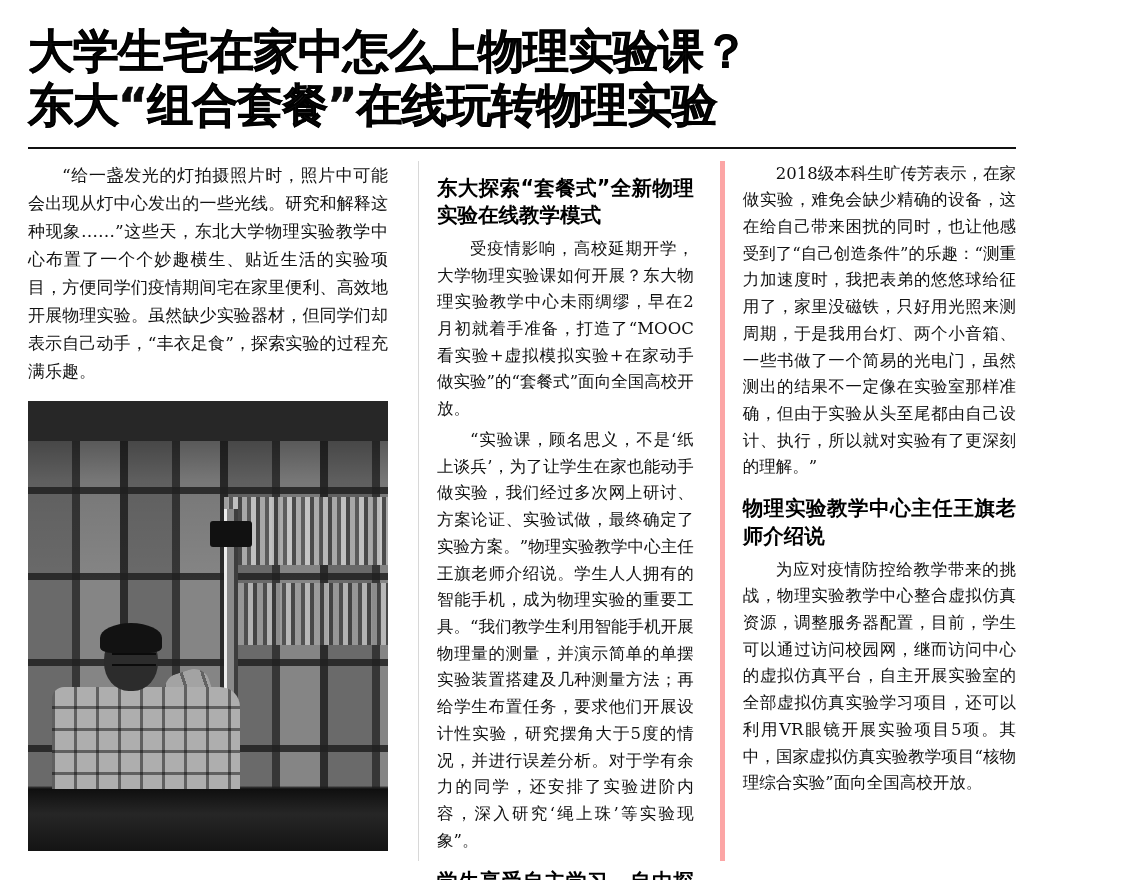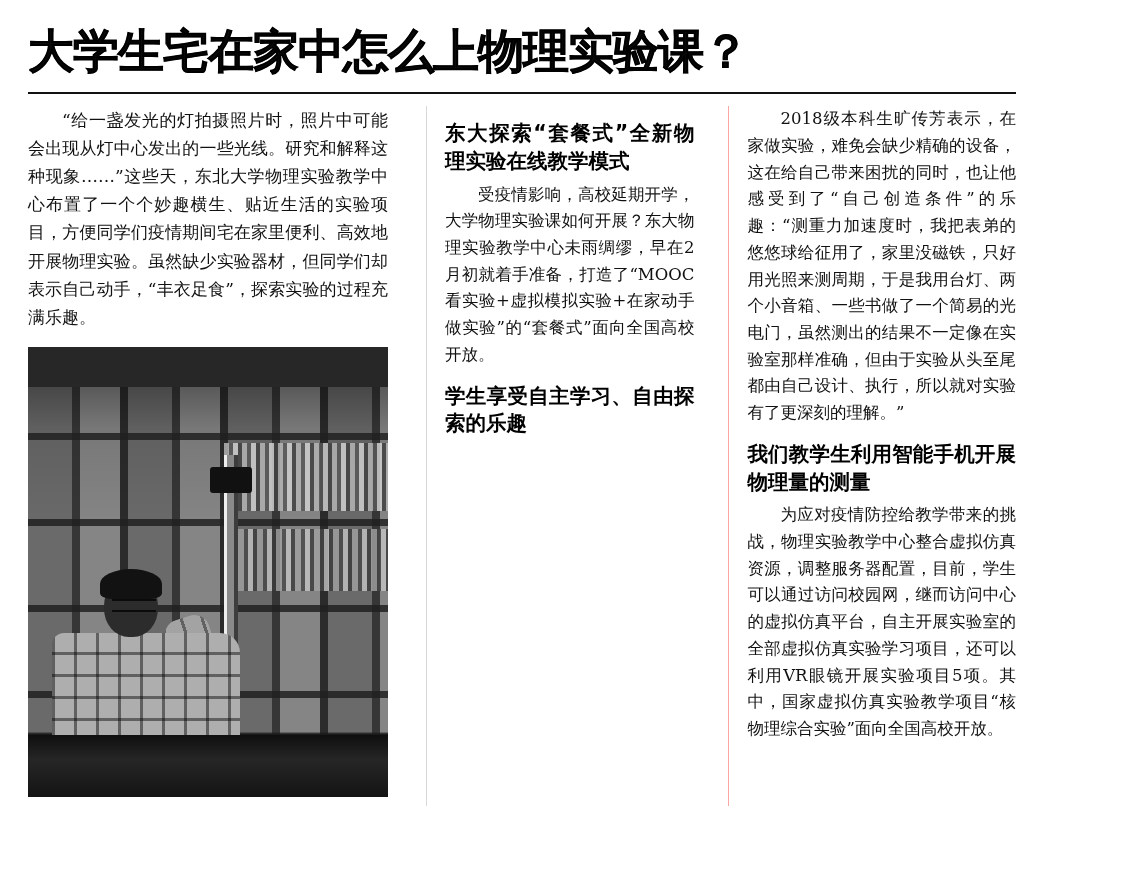--- a/index.html
+++ b/index.html
@@ -39,31 +39,31 @@
   }
   .rule {
     border: none;
     border-top: 2px solid #111;
     margin: 14px 0 0 0;
     width: 100%;
   }
   
   .columns {
     display: flex;
-    gap: 16px;
+    gap: 8px;
     margin-top: 12px;
     height: 700px;
   }
   .col {
     box-sizing: border-box;
     position: relative;
   }
   .col-1 { width: 382px; padding-right: 22px; }
   .col-2 { width: 350px; padding: 0 18px; border-left: 1px solid #d8d8d8; }
-  .col-3 { width: 356px; padding-left: 18px; border-left: 1px solid #fca5a5; }
+  .col-3 { width: 356px; padding-left: 18px; border-left: 5px solid #fca5a5; }
 
   p.body {
     font-family: "DejaVu Serif", serif;
     font-size: 16.5px;
     line-height: 1.62;
     text-align: justify;
     text-justify: inter-character;
     margin: 0 0 4px 0;
     text-indent: 2em;
     color: #111;
@@ -188,20 +188,21 @@
     background: linear-gradient(180deg,#0f0f0f 0%, #262626 40%, #141414 100%);
   }
 </style>
 </head>
 <body>
 
 <div class="page">
 
   <h1 class="headline">
     <span class="line">大学生宅在家中怎么上物理实验课？</span>
+    <span class="line">东大“组合套餐”在线玩转物理实验</span>
   </h1>
 
   <hr class="rule">
 
   <div class="columns">
 
     <div class="col col-1">
       <p class="lead">“给一盏发光的灯拍摄照片时，照片中可能会出现从灯中心发出的一些光线。研究和解释这种现象……”这些天，东北大学物理实验教学中心布置了一个个妙趣横生、贴近生活的实验项目，方便同学们疫情期间宅在家里便利、高效地开展物理实验。虽然缺少实验器材，但同学们却表示自己动手，“丰衣足食”，探索实验的过程充满乐趣。</p>
 
       <div class="photo-wrap">
@@ -221,27 +222,28 @@
           <div class="person-hair"></div>
           <div class="glasses"></div>
           <div class="table"></div>
         </div>
       </div>
     </div>
 
     <div class="col col-2">
       <h2 class="subhead">东大探索“套餐式”全新物理实验在线教学模式</h2>
       <p class="body">受疫情影响，高校延期开学，大学物理实验课如何开展？东大物理实验教学中心未雨绸缪，早在2月初就着手准备，打造了“MOOC看实验+虚拟模拟实验+在家动手做实验”的“套餐式”面向全国高校开放。</p>
+      <p class="body">“实验课，顾名思义，不是‘纸上谈兵’，为了让学生在家也能动手做实验，我们经过多次网上研讨、方案论证、实验试做，最终确定了实验方案。”物理实验教学中心主任王旗老师介绍说。学生人人拥有的智能手机，成为物理实验的重要工具。“我们教学生利用智能手机开展物理量的测量，并演示简单的单摆实验装置搭建及几种测量方法；再给学生布置任务，要求他们开展设计性实验，研究摆角大于5度的情况，并进行误差分析。对于学有余力的同学，还安排了实验进阶内容，深入研究‘绳上珠’等实验现象”。</p>
 
       <h2 class="subhead">学生享受自主学习、自由探索的乐趣</h2>
 
     </div>
 
     <div class="col col-3">
       <p class="body">2018级本科生旷传芳表示，在家做实验，难免会缺少精确的设备，这在给自己带来困扰的同时，也让他感受到了“自己创造条件”的乐趣：“测重力加速度时，我把表弟的悠悠球给征用了，家里没磁铁，只好用光照来测周期，于是我用台灯、两个小音箱、一些书做了一个简易的光电门，虽然测出的结果不一定像在实验室那样准确，但由于实验从头至尾都由自己设计、执行，所以就对实验有了更深刻的理解。”</p>
 
-      <h2 class="subhead">我们教学生利用智能手机开展物理量的测量</h2>
+      <h2 class="subhead">物理实验教学中心主任王旗老师介绍说</h2>
       <p class="body">为应对疫情防控给教学带来的挑战，物理实验教学中心整合虚拟仿真资源，调整服务器配置，目前，学生可以通过访问校园网，继而访问中心的虚拟仿真平台，自主开展实验室的全部虚拟仿真实验学习项目，还可以利用VR眼镜开展实验项目5项。其中，国家虚拟仿真实验教学项目“核物理综合实验”面向全国高校开放。</p>
 
     </div>
 
   </div>
 </div>
 
 </body></html>

